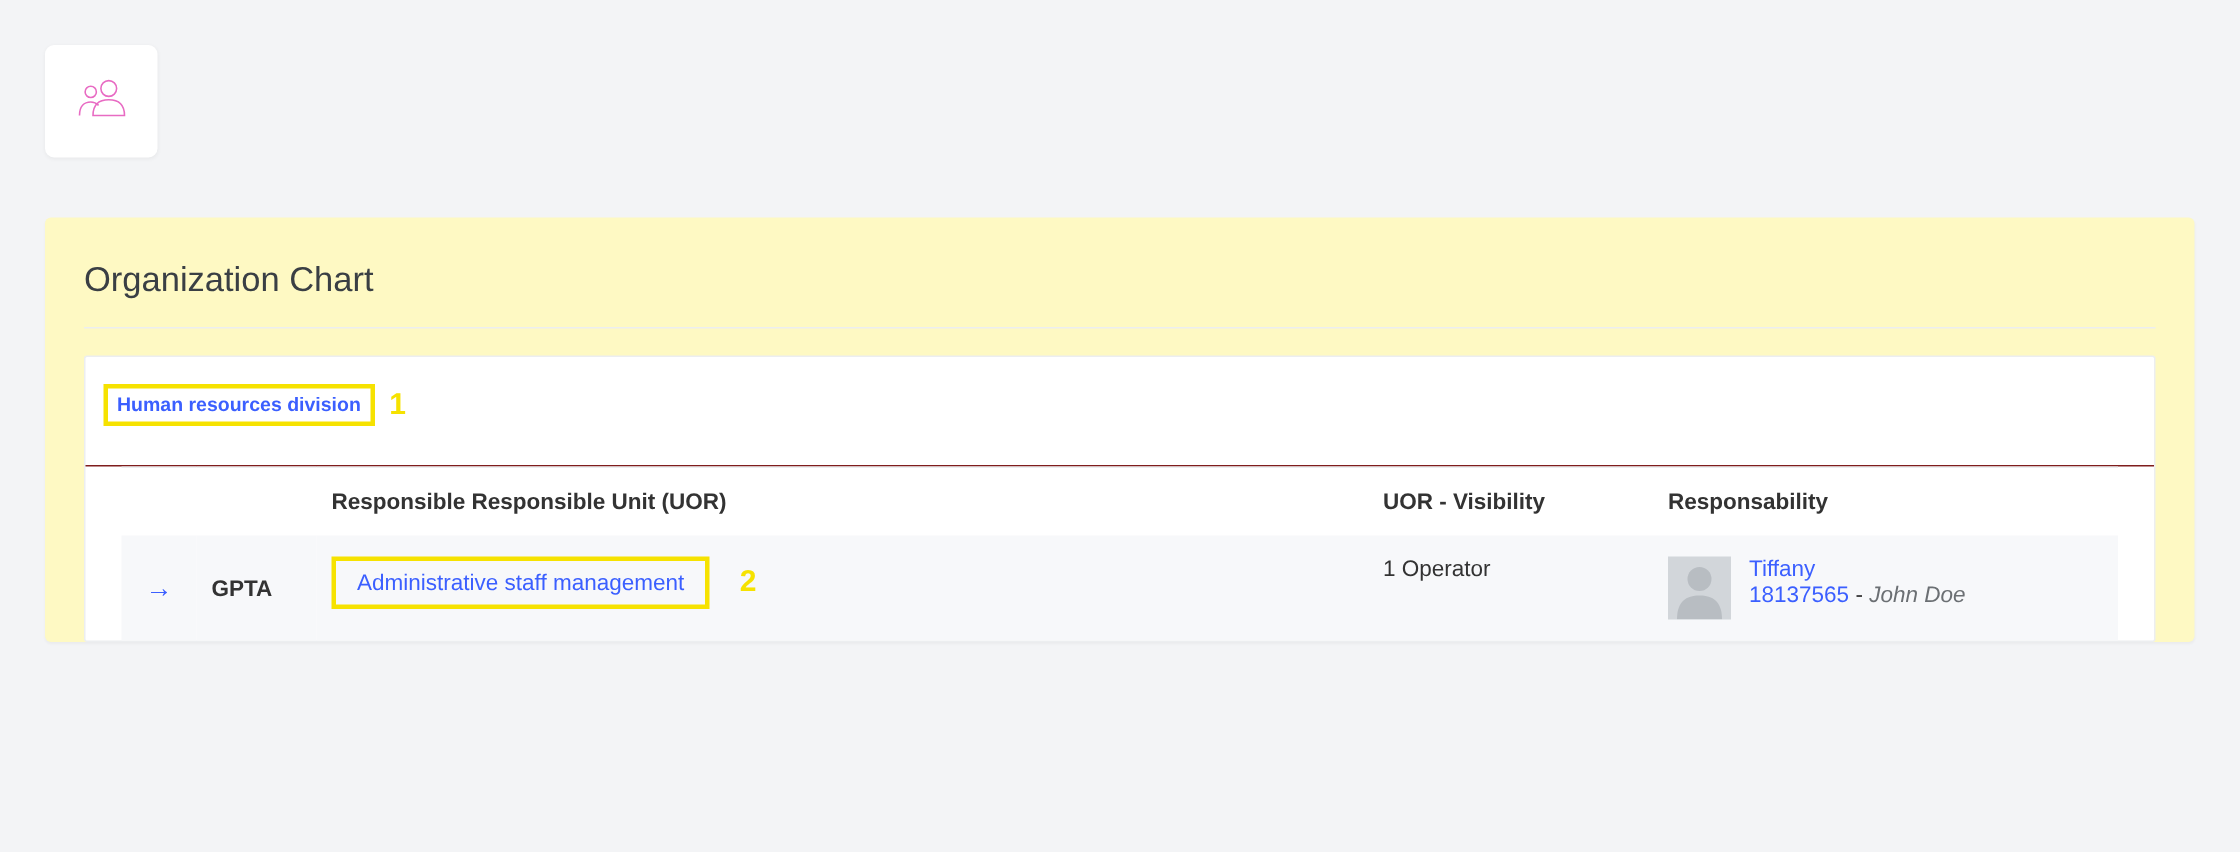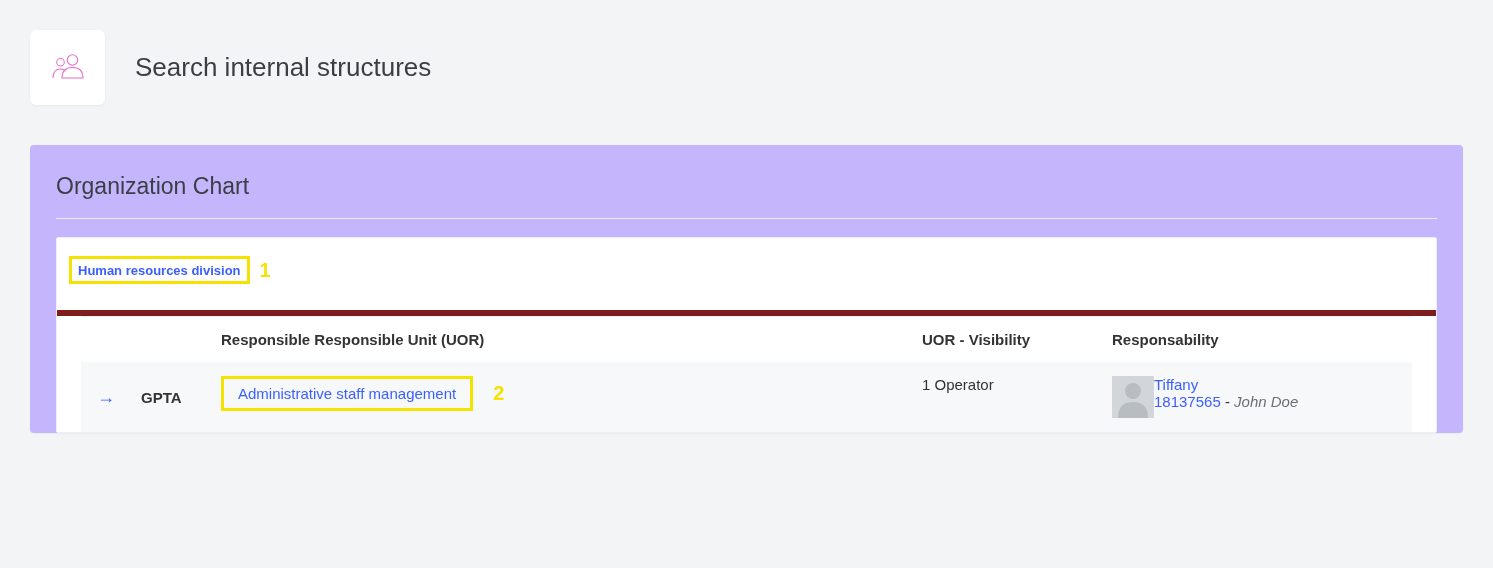--- a/index.html
+++ b/index.html
@@ -33,42 +33,42 @@
     .icon-box svg {
       width: 36px;
       height: 28px;
     }
     .page-title {
       font-size: 26px;
       font-weight: 400;
       color: #3a3f44;
     }
     .content-card {
-      background: #c4b5fd;
+      background: #fef9c3;
       margin: 0 30px;
       border-radius: 4px;
       padding: 28px 26px 0 26px;
       box-shadow: 0 1px 2px rgba(0,0,0,0.04);
     }
     .section-title {
       font-size: 23px;
       font-weight: 400;
       color: #3a3f44;
       padding-bottom: 18px;
       border-bottom: 1px solid #eceef0;
     }
     .inner-card {
       background: #fff;
       border: 1px solid #eceef0;
       margin-top: 18px;
       border-radius: 2px;
     }
     .breadcrumb-row {
       padding: 18px 18px 26px 12px;
-      border-bottom: 6px solid #7f1d1d;
+      border-bottom: 1px solid #7f1d1d;
       display: flex;
       align-items: center;
       gap: 10px;
       text-align: center;
     }
     .breadcrumb-highlight {
       border: 3px solid #f6e200;
       padding: 2px 6px;
       display: inline-block;
     }
@@ -141,20 +141,21 @@
       cursor: pointer;
     }
     .uor-cell {
       display: flex;
       align-items: center;
       gap: 20px;
     }
     .resp-cell {
       display: flex;
       align-items: flex-start;
+      gap: 12px;
     }
     .avatar {
       width: 42px;
       height: 42px;
       background: #d2d6da;
       display: flex;
       align-items: flex-end;
       justify-content: center;
       overflow: hidden;
     }
@@ -188,21 +189,20 @@
   <div class="icon-box">
     <span>
       <svg viewBox="0 0 48 36" fill="none" stroke="#e86bc3" stroke-width="1.4">
         <circle cx="30" cy="10" r="7"></circle>
         <path d="M16 34 C16 24 22 20 30 20 C38 20 44 24 44 34 Z"></path>
         <circle cx="14" cy="13" r="5"></circle>
         <path d="M4 34 C4 26 8 22 14 22 C17 22 19 23 21 25"></path>
       </svg>
     </span>
   </div>
-  <h1 class="page-title">Search internal structures</h1>
 </div>
 
 <div class="content-card">
   <div class="section-title">Organization Chart</div>
 
   <div class="inner-card">
     <div class="breadcrumb-row">
       <span class="breadcrumb-highlight">
         <a class="breadcrumb-link">Human resources division</a>
       </span>

